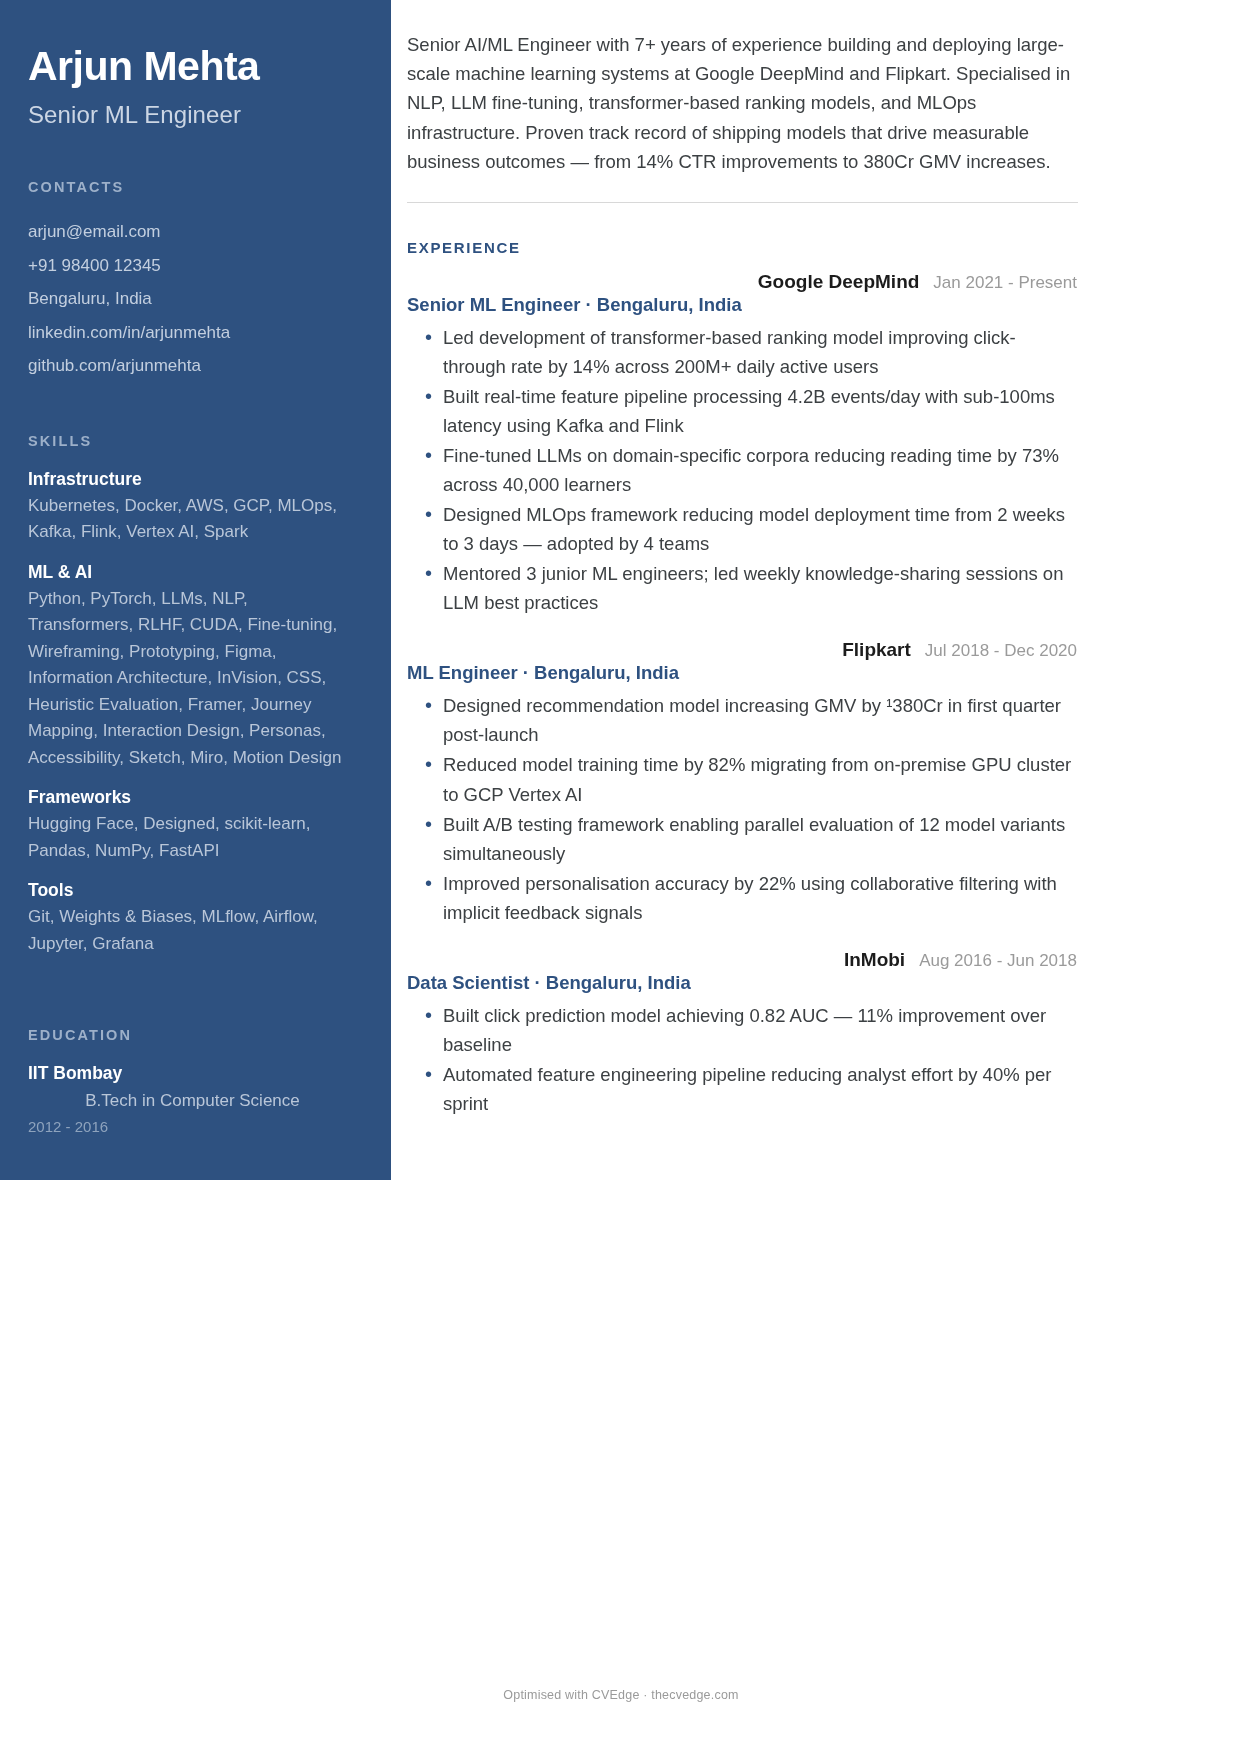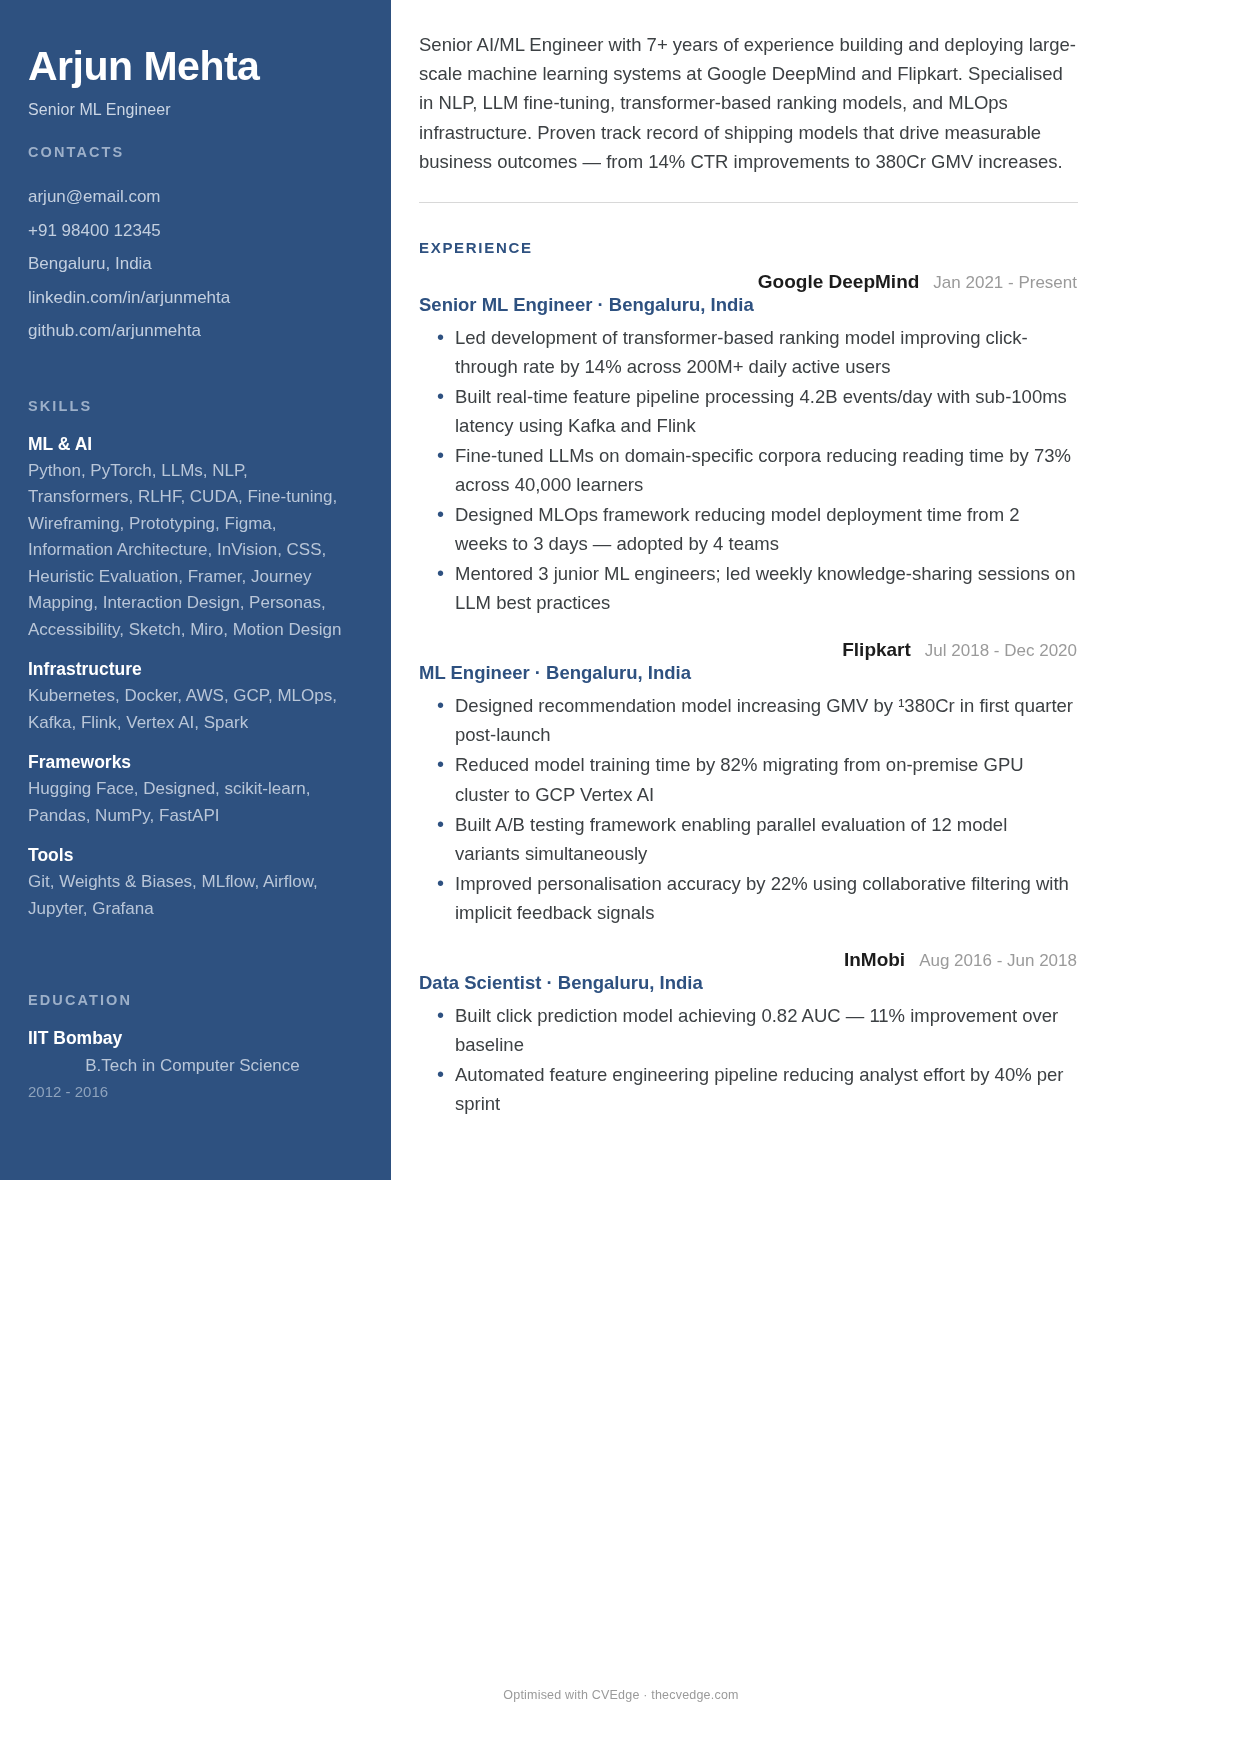--- a/index.html
+++ b/index.html
@@ -38,25 +38,25 @@
   .name {
     font-size: 41px;
     font-weight: bold;
     letter-spacing: -0.5px;
     line-height: 1.1;
     color: #ffffff;
     margin-bottom: 12px;
   }
 
   .role {
-    font-size: 16px;
+    font-size: 24px;
     font-weight: normal;
     color: #ccd6e4;
     letter-spacing: 0.1px;
-    margin-bottom: 25px;
+    margin-bottom: 50px;
   }
 
   .side-section-title {
     font-size: 14.5px;
     font-weight: bold;
     letter-spacing: 2.1px;
     color: #9db0c9;
     margin-bottom: 20px;
     text-transform: uppercase;
   }
@@ -105,21 +105,21 @@
     color: #8ea3bd;
     line-height: 1.75;
   }
 
   
   .main {
     position: absolute;
     left: 391px;
     top: 0;
     width: 851px;
-    padding: 30px 165px 0 28px;
+    padding: 30px 165px 0 16px;
   }
 
   .summary {
     font-size: 18.5px;
     line-height: 1.58;
     color: #3c4043;
     margin-bottom: 26px;
   }
 
   .divider {
@@ -221,26 +221,26 @@
       <div class="contact-line">Bengaluru, India</div>
       <div class="contact-line">linkedin.com/in/arjunmehta</div>
       <div class="contact-line">github.com/arjunmehta</div>
     </div>
 
     <div class="gap-skills"></div>
 
     <div class="side-section-title">SKILLS</div>
 
     <div class="skill-group">
+      <div class="skill-group-name">Infrastructure</div>
+      <div class="skill-group-items">Kubernetes, Docker, AWS, GCP, MLOps, Kafka, Flink, Vertex AI, Spark</div>
+    </div>
+    <div class="skill-group">
       <div class="skill-group-name">ML &amp; AI</div>
       <div class="skill-group-items">Python, PyTorch, LLMs, NLP, Transformers, RLHF, CUDA, Fine-tuning, Wireframing, Prototyping, Figma, Information Architecture, InVision, CSS, Heuristic Evaluation, Framer, Journey Mapping, Interaction Design, Personas, Accessibility, Sketch, Miro, Motion Design</div>
-    </div>
-    <div class="skill-group">
-      <div class="skill-group-name">Infrastructure</div>
-      <div class="skill-group-items">Kubernetes, Docker, AWS, GCP, MLOps, Kafka, Flink, Vertex AI, Spark</div>
     </div>
     <div class="skill-group">
       <div class="skill-group-name">Frameworks</div>
       <div class="skill-group-items">Hugging Face, Designed, scikit-learn, Pandas, NumPy, FastAPI</div>
     </div>
     <div class="skill-group">
       <div class="skill-group-name">Tools</div>
       <div class="skill-group-items">Git, Weights &amp; Biases, MLflow, Airflow, Jupyter, Grafana</div>
     </div>
 

